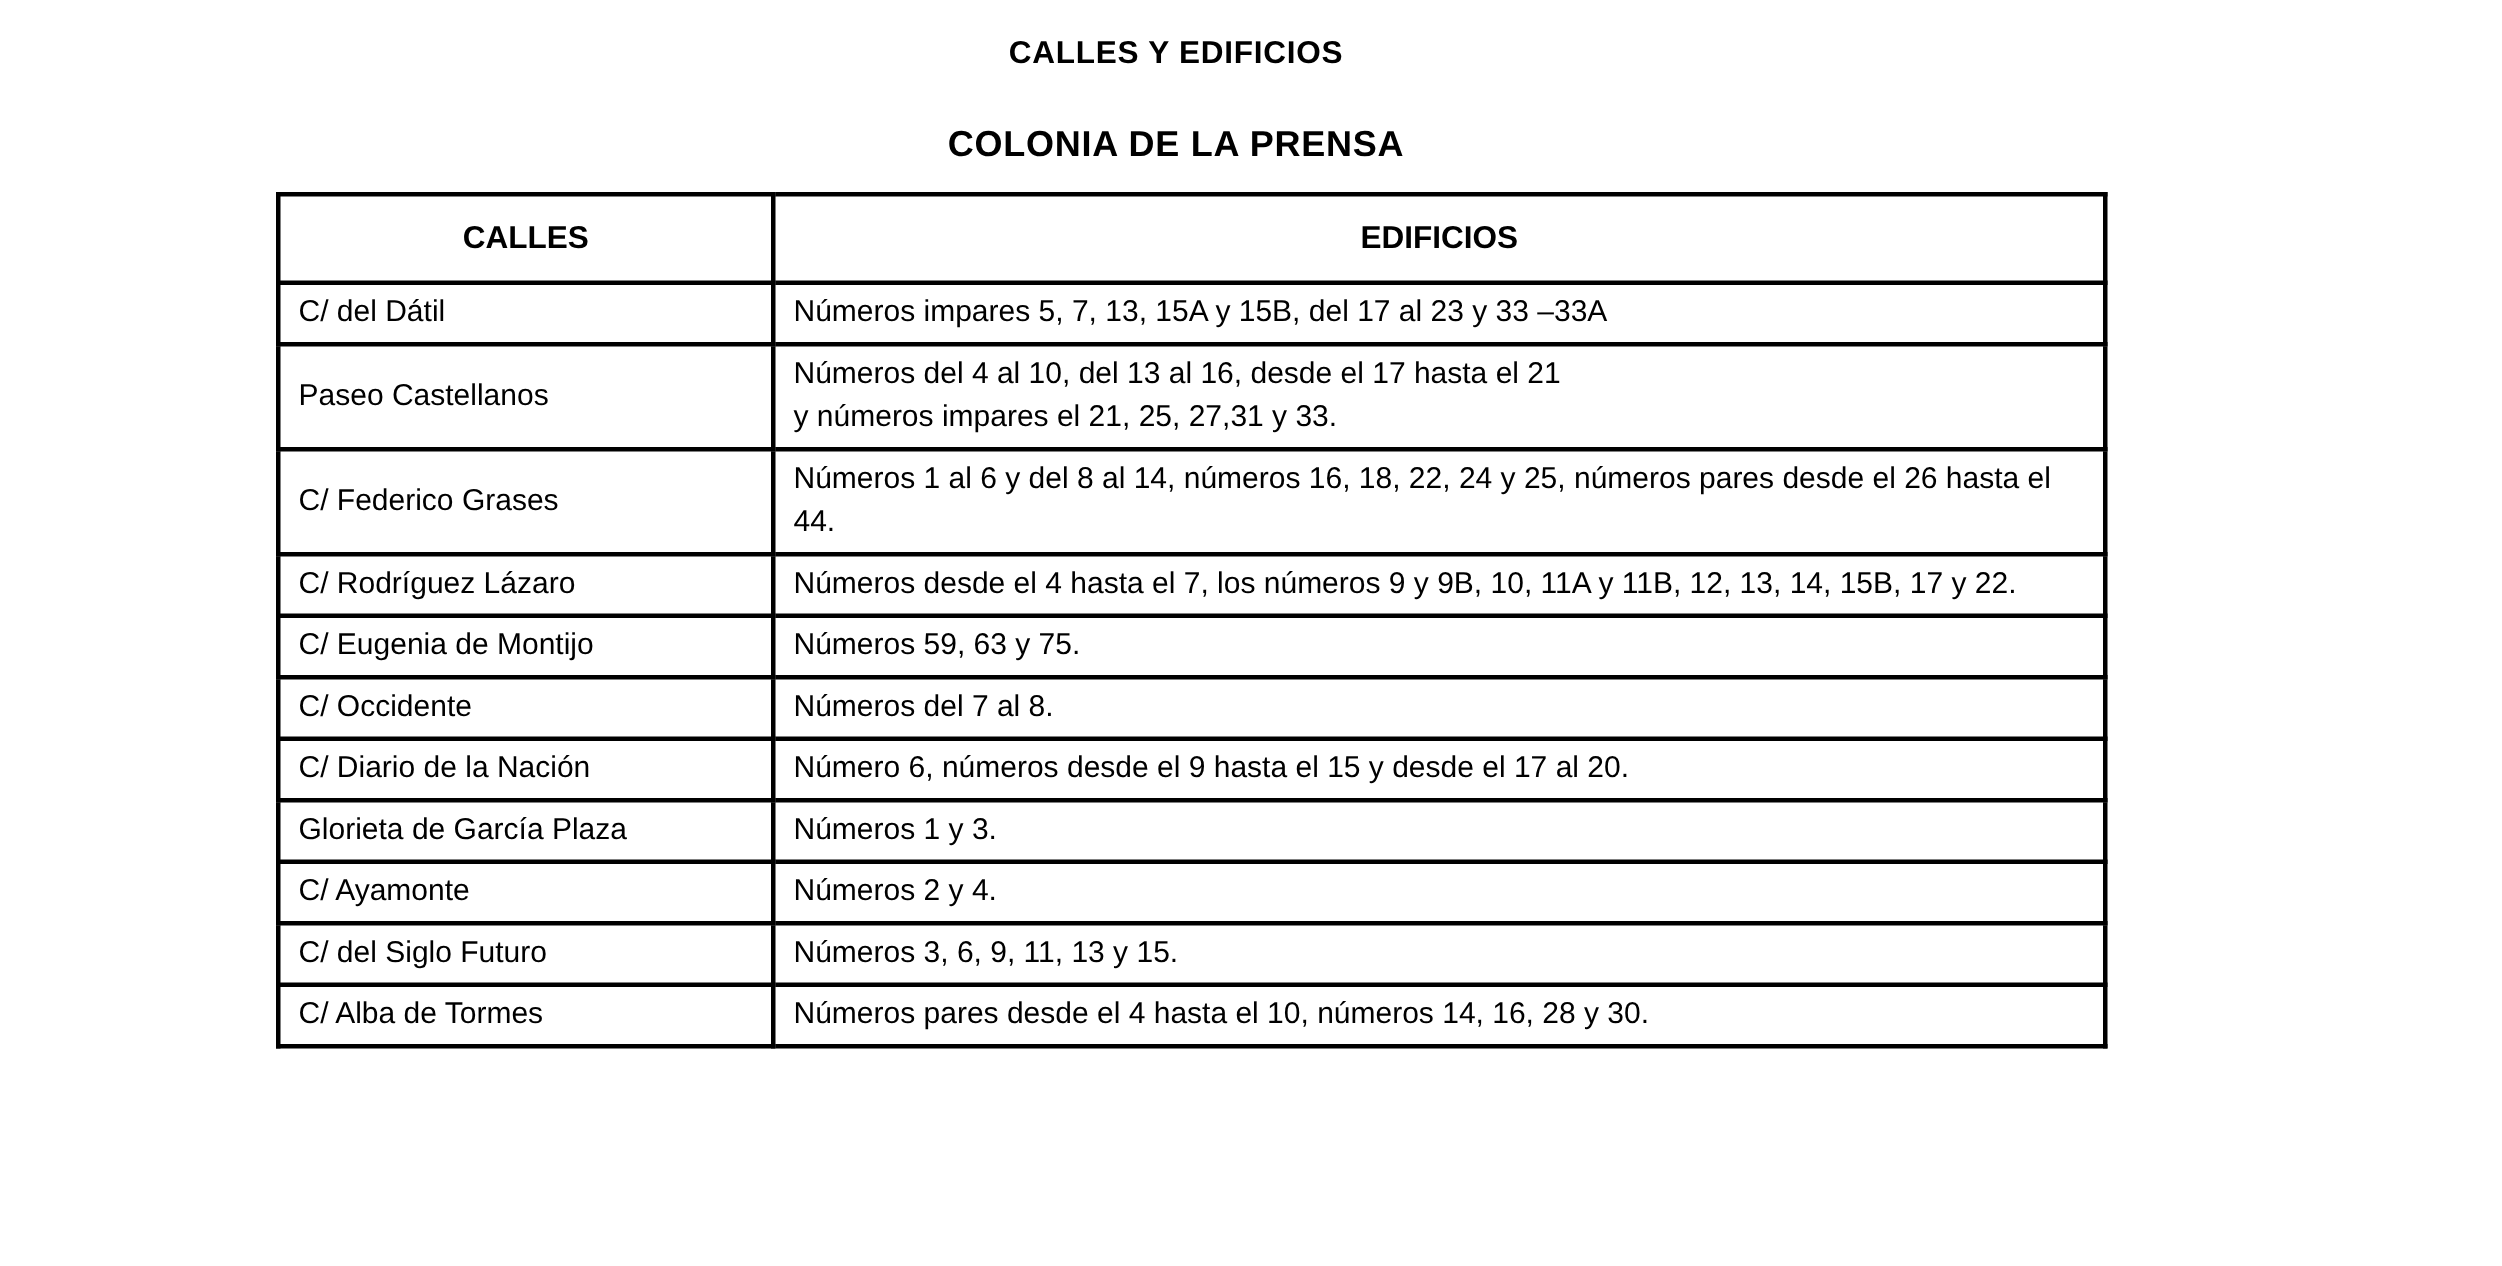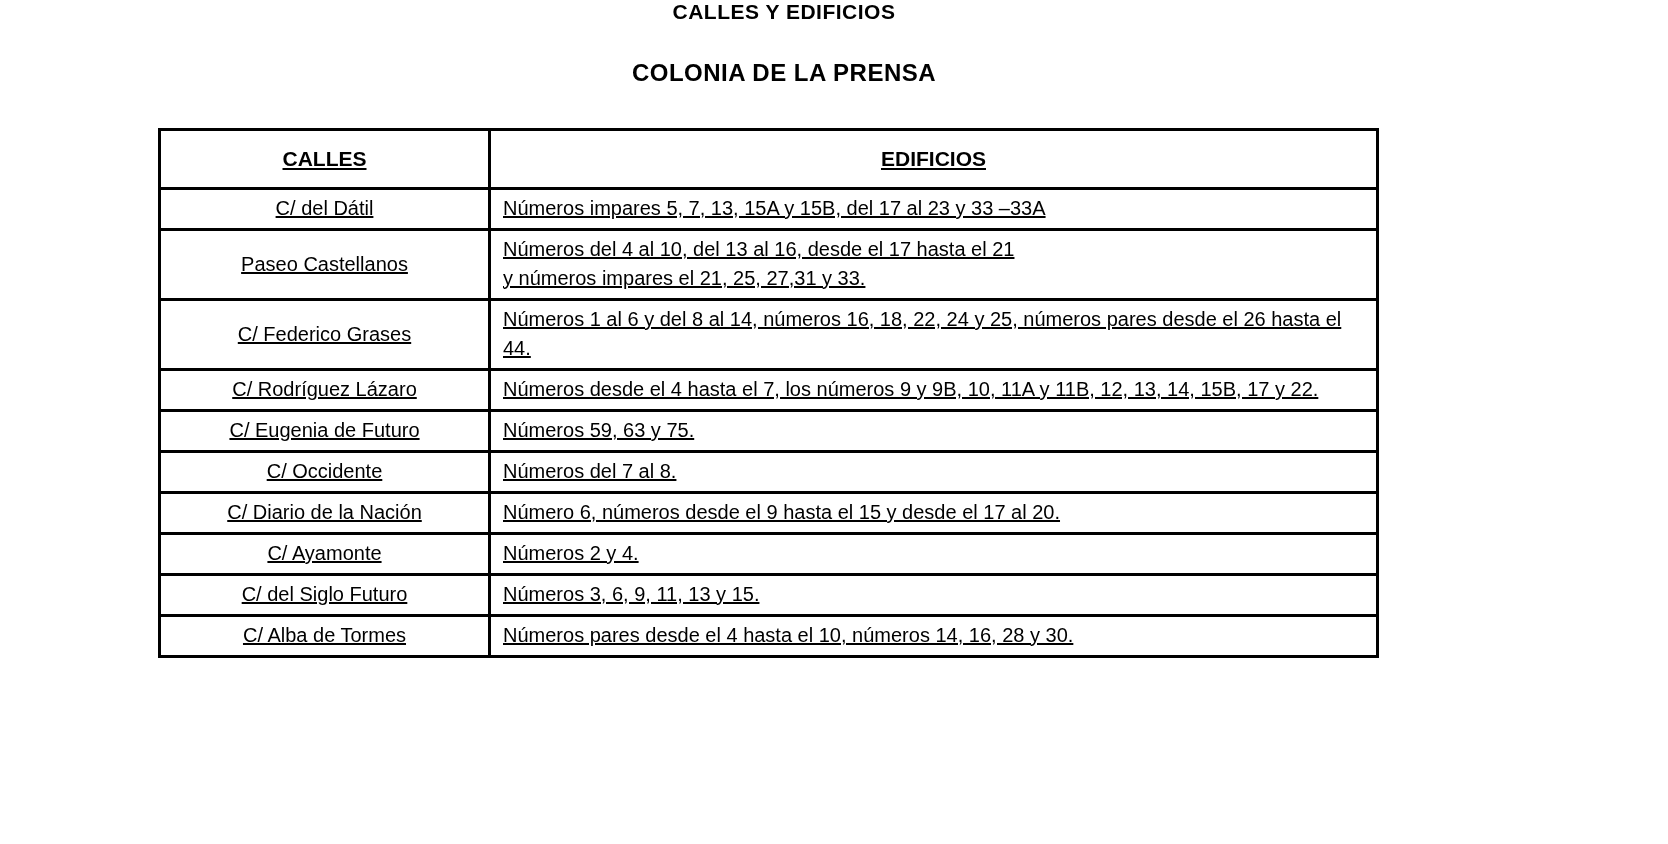--- a/index.html
+++ b/index.html
@@ -16,38 +16,38 @@
     overflow: hidden;
   }
   .titles {
     position: absolute;
     left: 175px;
     top: 0;
     width: 1218px;
     text-align: center;
   }
   .doc-title {
+    margin-top: 24px;
     font-size: 21px;
     font-weight: bold;
     letter-spacing: 0.5px;
   }
   .doc-subtitle {
     margin-top: 35px;
     font-size: 24px;
     font-weight: bold;
     letter-spacing: 0.5px;
   }
   table.streets {
     position: absolute;
-    left: 158px;
+    left: 184px;
     top: 128px;
     width: 1218px;
     border-collapse: collapse;
     table-layout: fixed;
-    text-decoration: underline;
   }
   table.streets th,
   table.streets td {
     border: 3px solid #000000;
     font-size: 20px;
     vertical-align: middle;
   }
   table.streets th {
     height: 59px;
     font-weight: bold;
@@ -60,21 +60,20 @@
     padding: 4px 12px 5px 12px;
     line-height: 29px;
     height: 38px;
   }
   td.cell-edificios {
     white-space: pre-line;
     vertical-align: top;
   }
   td.cell-calles {
     vertical-align: top;
-    text-align: center;
   }
 </style>
 </head>
 <body>
 
 <div class="page">
 
   <div class="titles">
     <div class="doc-title">CALLES Y EDIFICIOS</div>
     <div class="doc-subtitle">COLONIA DE LA PRENSA</div>
@@ -103,30 +102,34 @@
       </tr>
       <tr>
         <td class="cell-calles">C/ Federico Grases</td>
         <td class="cell-edificios">Números 1 al 6 y del 8 al 14, números 16, 18, 22, 24 y 25, números pares desde el 26 hasta el 44.</td>
       </tr>
       <tr>
         <td class="cell-calles">C/ Rodríguez Lázaro</td>
         <td class="cell-edificios">Números desde el 4 hasta el 7, los números 9 y 9B, 10, 11A y 11B, 12, 13, 14, 15B, 17 y 22.</td>
       </tr>
       <tr>
-        <td class="cell-calles">C/ Eugenia de Futuro</td>
+        <td class="cell-calles">C/ Eugenia de Montijo</td>
         <td class="cell-edificios">Números 59, 63 y 75.</td>
       </tr>
       <tr>
         <td class="cell-calles">C/ Occidente</td>
         <td class="cell-edificios">Números del 7 al 8.</td>
       </tr>
       <tr>
         <td class="cell-calles">C/ Diario de la Nación</td>
         <td class="cell-edificios">Número 6, números desde el 9 hasta el 15 y desde el 17 al 20.</td>
+      </tr>
+      <tr>
+        <td class="cell-calles">Glorieta de García Plaza</td>
+        <td class="cell-edificios">Números 1 y 3.</td>
       </tr>
       <tr>
         <td class="cell-calles">C/ Ayamonte</td>
         <td class="cell-edificios">Números 2 y 4.</td>
       </tr>
       <tr>
         <td class="cell-calles">C/ del Siglo Futuro</td>
         <td class="cell-edificios">Números 3, 6, 9, 11, 13 y 15.</td>
       </tr>
       <tr>

